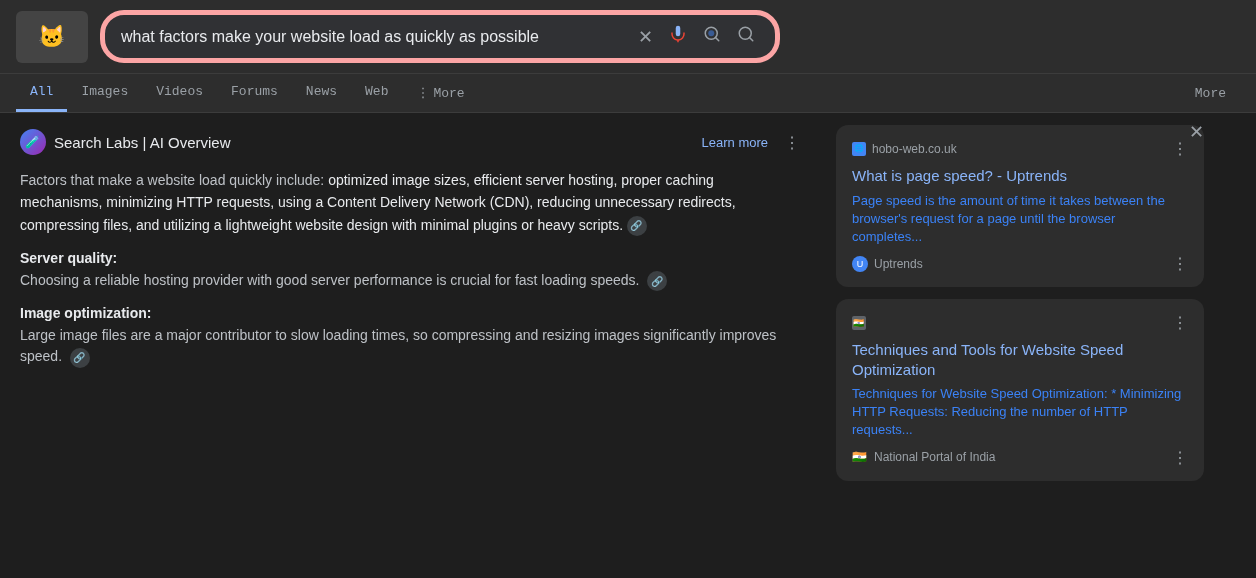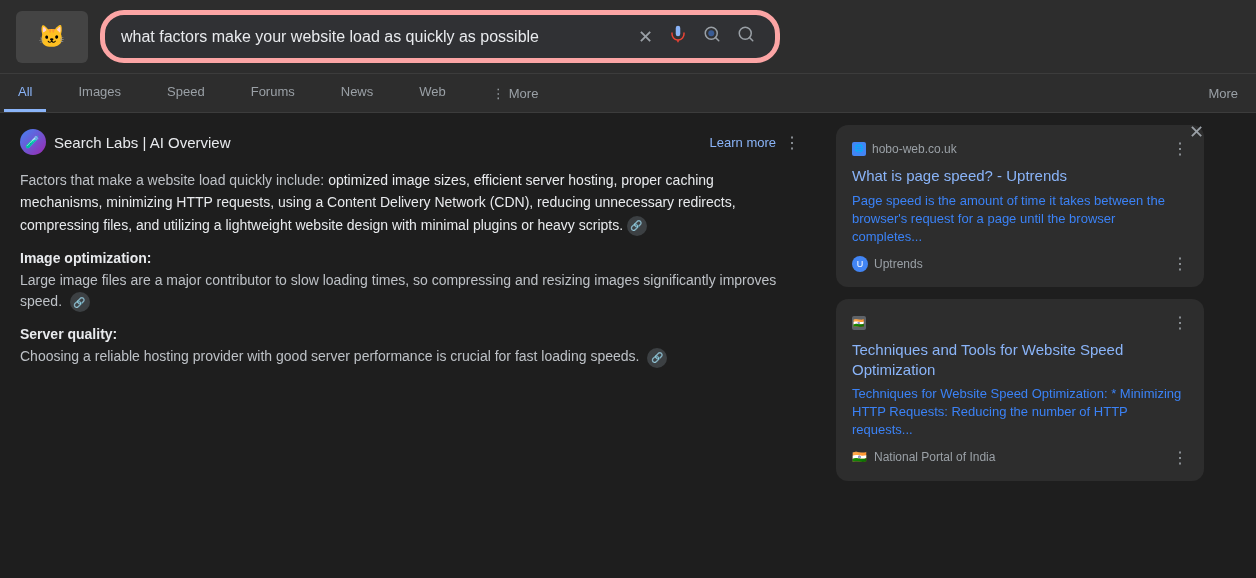--- a/index.html
+++ b/index.html
@@ -60,23 +60,24 @@
       color: #9aa0a6;
       font-size: 18px;
       padding: 2px 4px;
     }
 
     
     .nav-tabs {
       background: #2d2d2d;
       display: flex;
       align-items: center;
-      padding: 0 4px;
+      padding: 0 16px;
       border-bottom: 1px solid #3c3c3c;
-      gap: 18px;
+      gap: 0;
+      font-family: Liberation Mono, monospace;
     }
     .nav-tab {
       padding: 10px 14px;
       color: #9aa0a6;
       cursor: pointer;
       font-size: 13px;
       border-bottom: 3px solid transparent;
       white-space: nowrap;
     }
     .nav-tab.active {
@@ -325,62 +326,62 @@
         <circle cx="11" cy="11" r="8" stroke="#9aa0a6" stroke-width="2"></circle>
         <path d="M21 21l-4.35-4.35" stroke="#9aa0a6" stroke-width="2" stroke-linecap="round"></path>
       </svg>
     </button>
   </div>
 </div>
 
 <div class="nav-tabs">
   <div class="nav-tab active">All</div>
   <div class="nav-tab">Images</div>
-  <div class="nav-tab">Speed</div>
+  <div class="nav-tab">Videos</div>
   <div class="nav-tab">Forums</div>
   <div class="nav-tab">News</div>
   <div class="nav-tab">Web</div>
   <div class="nav-tab-more">
     <span>⋮</span>
     <span>More</span>
   </div>
   <div class="nav-tools">More</div>
 </div>
 
 <div class="main-content">
 
   <div class="left-panel">
     <div class="ai-overview-header">
       <div class="ai-overview-title">
         <div class="ai-icon">🧪</div>
         <span>Search Labs | AI Overview</span>
       </div>
-      <div style="display:flex;align-items:center;gap:8px;">
+      <div style="display:flex;align-items:center;gap:16px;">
         <button class="learn-more-btn">Learn more</button>
         <span class="three-dots">⋮</span>
       </div>
     </div>
 
     <div class="ai-summary">
       <span>Factors that make a website load quickly include: </span><span class="highlighted">optimized image sizes, efficient server hosting, proper caching mechanisms, minimizing HTTP requests, using a Content Delivery Network (CDN), reducing unnecessary redirects, compressing files, and utilizing a lightweight website design with minimal plugins or heavy scripts.</span><span class="link-bubble">🔗</span>
     </div>
 
+
+    <div class="point-section">
+      <div class="point-title">Server quality:</div>
+      <div class="point-desc">
+        <span>Choosing a reliable hosting provider with good server performance is crucial for fast loading speeds.</span>
+        <span class="link-bubble">🔗</span>
+      </div>
+    </div>
 
     <div class="point-section">
       <div class="point-title">Image optimization:</div>
       <div class="point-desc">
         <span>Large image files are a major contributor to slow loading times, so compressing and resizing images significantly improves speed.</span>
-        <span class="link-bubble">🔗</span>
-      </div>
-    </div>
-
-    <div class="point-section">
-      <div class="point-title">Server quality:</div>
-      <div class="point-desc">
-        <span>Choosing a reliable hosting provider with good server performance is crucial for fast loading speeds.</span>
         <span class="link-bubble">🔗</span>
       </div>
     </div>
   </div>
 
   <div class="right-panel">
     <button class="close-btn">✕</button>
 
     <div class="source-card">
       <div class="source-card-header">

